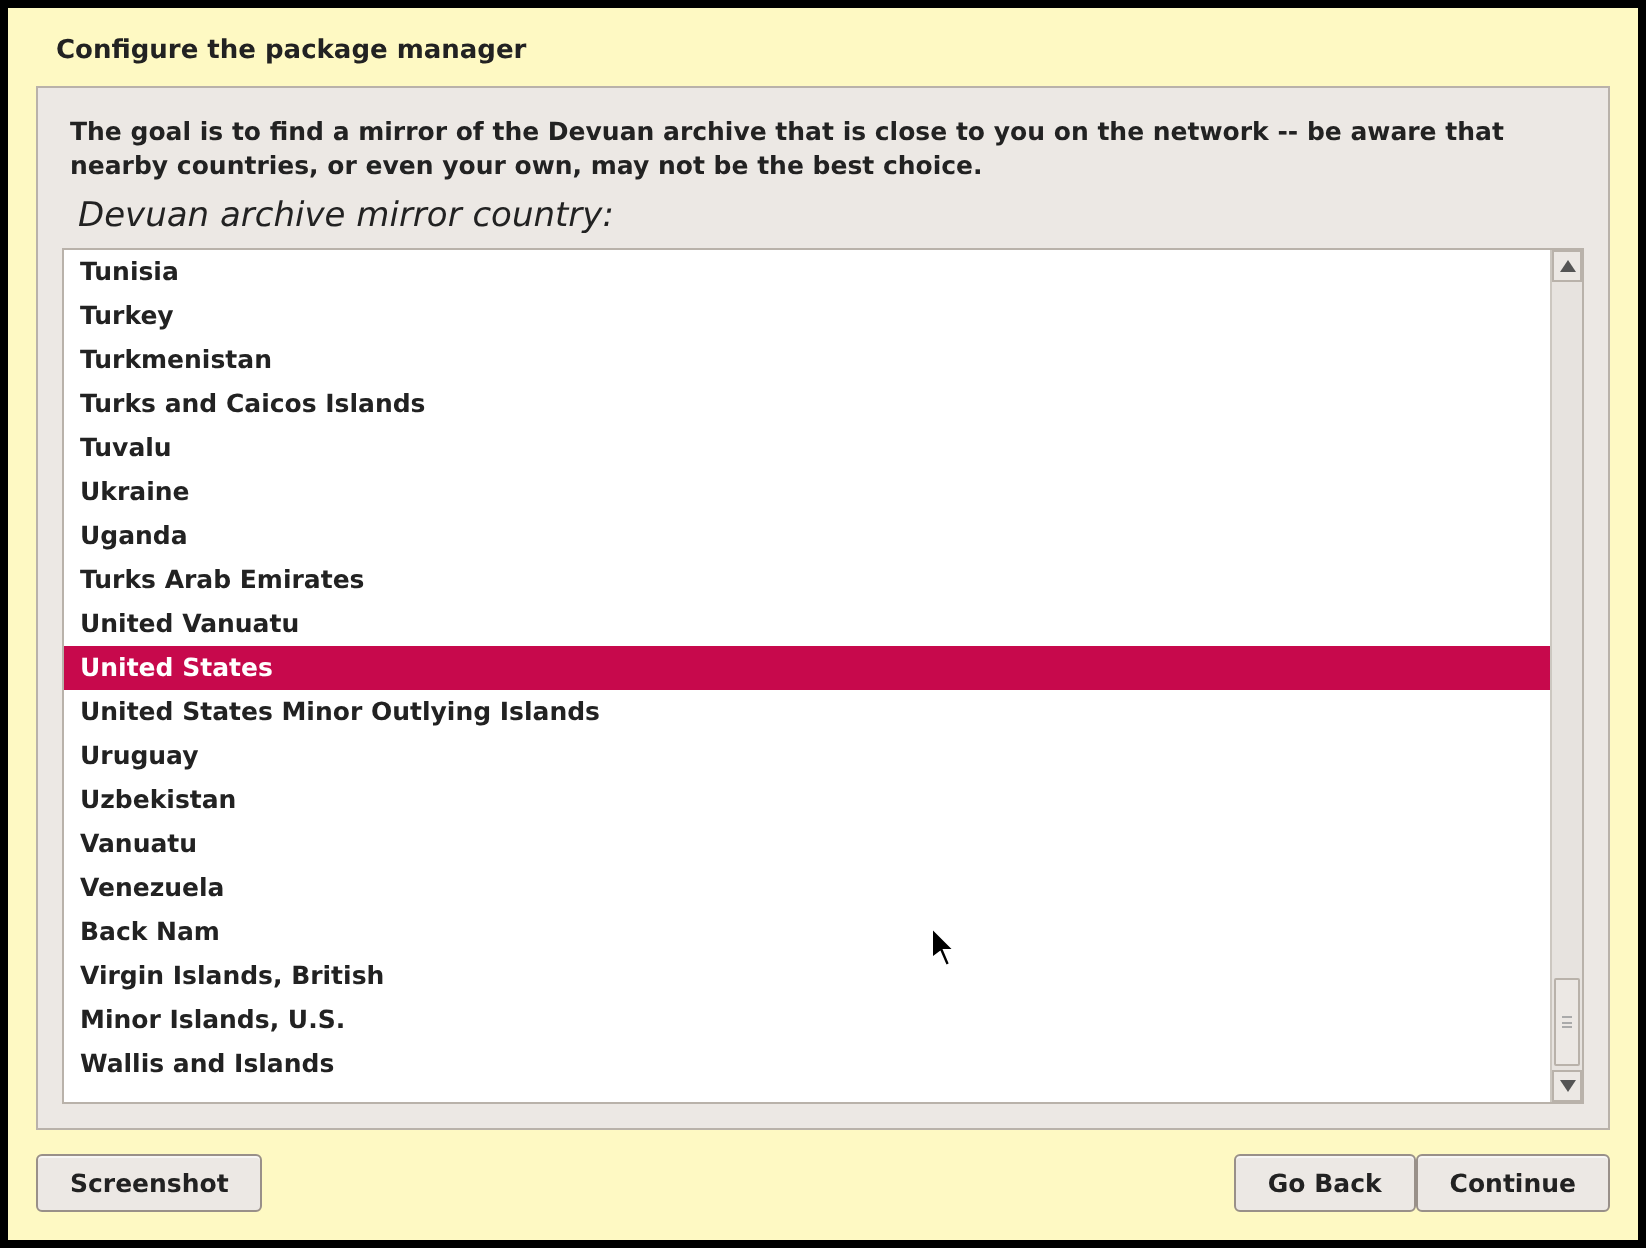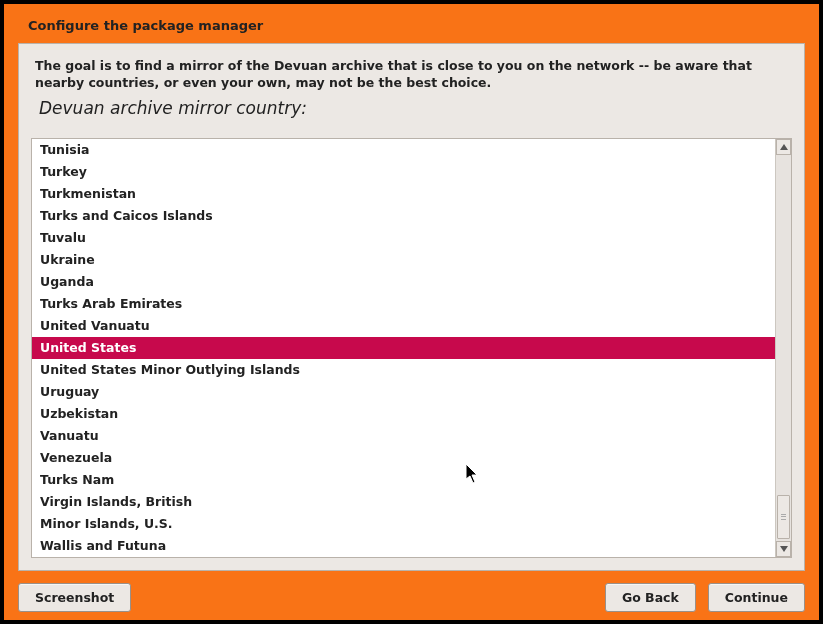--- a/index.html
+++ b/index.html
@@ -8,21 +8,21 @@
     padding: 0;
   }
   body {
     font-family: "DejaVu Sans", "Liberation Sans", Arial, sans-serif;
     background: #000;
     width: 823px;
     height: 624px;
     overflow: hidden;
   }
   .window {
-    background: #f97316;
+    background: #fef9c3;
     width: 815px;
     height: 616px;
     margin: 4px;
     display: flex;
     flex-direction: column;
   }
   .title {
     font-size: 13px;
     font-weight: bold;
     color: #222;
@@ -48,21 +48,21 @@
     font-size: 17px;
     font-style: italic;
     color: #222;
     padding: 2px 4px 6px 8px;
   }
   .listwrap {
     flex: 1;
     display: flex;
     border: 1px solid #b9b2aa;
     background: #fff;
-    margin: 14px 0 0 0;
+    margin: 0 0 0 0;
     overflow: hidden;
   }
   .list {
     flex: 1;
     overflow: hidden;
     background: #fff;
   }
   .item {
     font-size: 12.5px;
     font-weight: bold;
@@ -116,21 +116,21 @@
     left:3px; right:3px; top:50%;
     height:6px; transform:translateY(-50%);
     background:
       linear-gradient(#aaa,#aaa) 0 0/100% 1px no-repeat,
       linear-gradient(#aaa,#aaa) 0 50%/100% 1px no-repeat,
       linear-gradient(#aaa,#aaa) 0 100%/100% 1px no-repeat;
   }
   .buttons {
     display: flex;
     padding: 0 14px 14px 14px;
-    gap: 12px;
+    gap: 0;
     align-items: center;
   }
   .spacer { flex:1; }
   .btn {
     font-size: 12.5px;
     font-weight: bold;
     font-family: inherit;
     color: #222;
     background: #ece8e4;
     border: 1px solid #999089;
@@ -167,24 +167,24 @@
           <div class="item">Ukraine</div>
           <div class="item">Uganda</div>
           <div class="item">Turks Arab Emirates</div>
           <div class="item">United Vanuatu</div>
           <div class="item selected">United States</div>
           <div class="item">United States Minor Outlying Islands</div>
           <div class="item">Uruguay</div>
           <div class="item">Uzbekistan</div>
           <div class="item">Vanuatu</div>
           <div class="item">Venezuela</div>
-          <div class="item">Turks Nam</div>
+          <div class="item">Back Nam</div>
           <div class="item">Virgin Islands, British</div>
           <div class="item">Minor Islands, U.S.</div>
-          <div class="item">Wallis and Futuna</div>
+          <div class="item">Wallis and Islands</div>
         </div>
       <div class="scrollbar">
         <div class="sb-btn">
           <svg width="8" height="6" viewBox="0 0 8 6">
               <path d="M4 0 L8 6 L0 6 Z" fill="#555"></path>
             </svg>
         </div>
         <div class="sb-track">
           <div class="sb-thumb"></div>
         </div>

